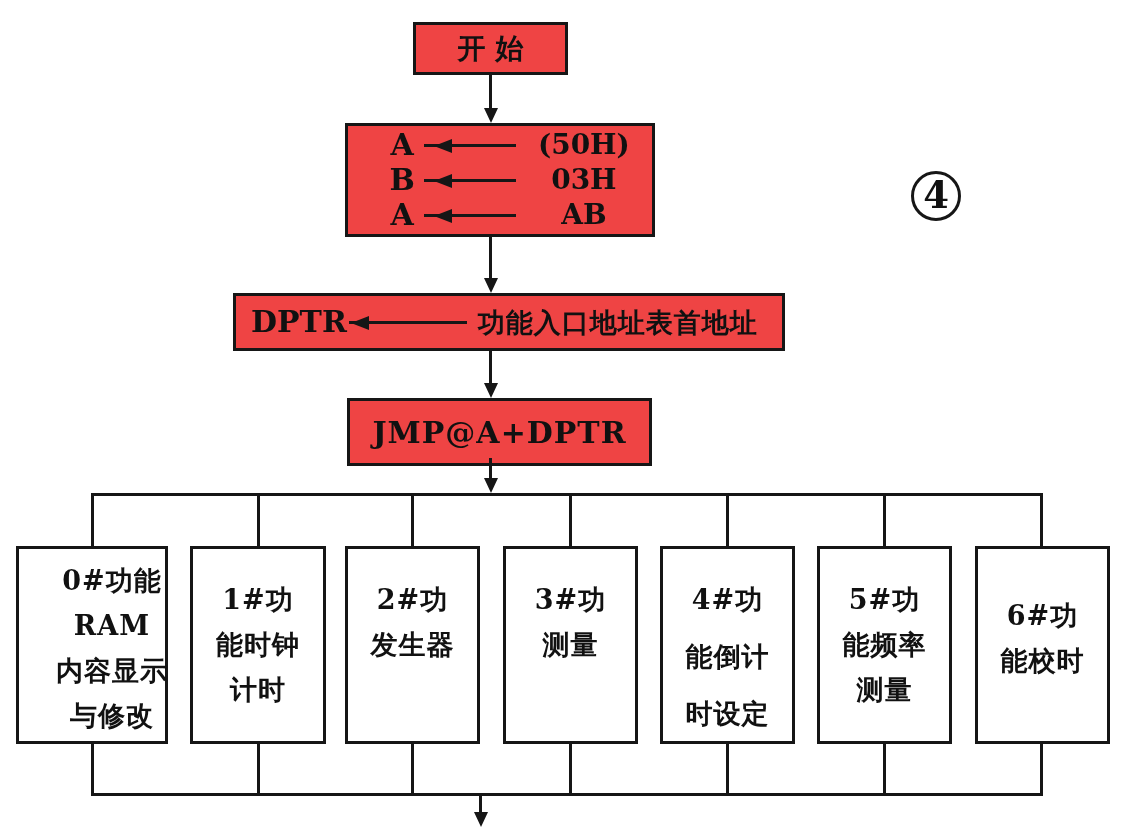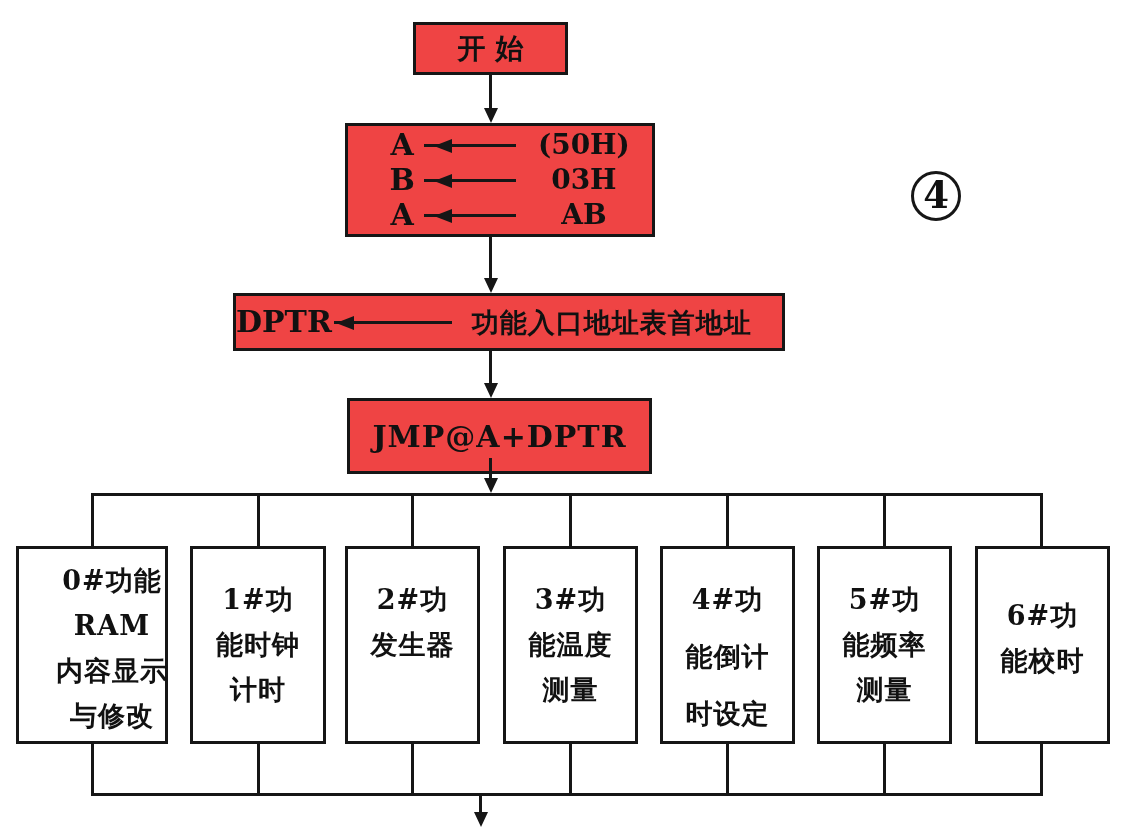--- a/index.html
+++ b/index.html
@@ -57,35 +57,36 @@
     border-right: 18px solid #161616;
   }
   .operand {
     width: 152px; text-align: center;
     font-size: 28px; font-weight: bold; line-height: 1;
   }
   
   .dptr {
     left: 233px; top: 293px; width: 552px; height: 58px;
     display: flex; align-items: center;
+    padding-left: 15px;
   }
   .dptr .reg-name {
     font-size: 30px; font-weight: bold; line-height: 1;
   }
   .dptr .harrow { width: 118px; margin-left: 2px; }
   .dptr .ahead-left { left: 2px; }
   .dptr .dptr-value {
-    margin-left: 20px;
+    margin-left: 11px;
     font-size: 27px; font-weight: bold; line-height: 1;
     letter-spacing: 1px;
     white-space: nowrap;
   }
   
   .jmp {
-    left: 347px; top: 398px; width: 305px; height: 76px;
+    left: 347px; top: 398px; width: 305px; height: 68px;
     display: flex; align-items: center; justify-content: center;
   }
   .jmp .label {
     font-size: 30px; font-weight: bold; letter-spacing: 1px;
   }
   
   .vline { position: absolute; width: 3px; background: #161616; }
   .hline { position: absolute; height: 3px; background: #161616; }
   .arr-down {
     position: absolute; width: 0; height: 0;
@@ -199,21 +200,20 @@
     <div class="bline">1#功</div>
     <div class="bline">能时钟</div>
     <div class="bline">计时</div>
   </div>
   <div class="bbox pt-3line" style="left:345px; width:135px;">
     <div class="bline">2#功</div>
     <div class="bline">发生器</div>
   </div>
   <div class="bbox pt-3line" style="left:503px; width:135px;text-align:right;">
     <div class="bline">3#功</div>
-    <div class="bline">能温度</div>
     <div class="bline">测量</div>
   </div>
   <div class="bbox pt-3line" style="left:660px; width:135px;gap:12px;">
     <div class="bline">4#功</div>
     <div class="bline">能倒计</div>
     <div class="bline">时设定</div>
   </div>
   <div class="bbox pt-3line" style="left:817px; width:135px;">
     <div class="bline">5#功</div>
     <div class="bline">能频率</div>

